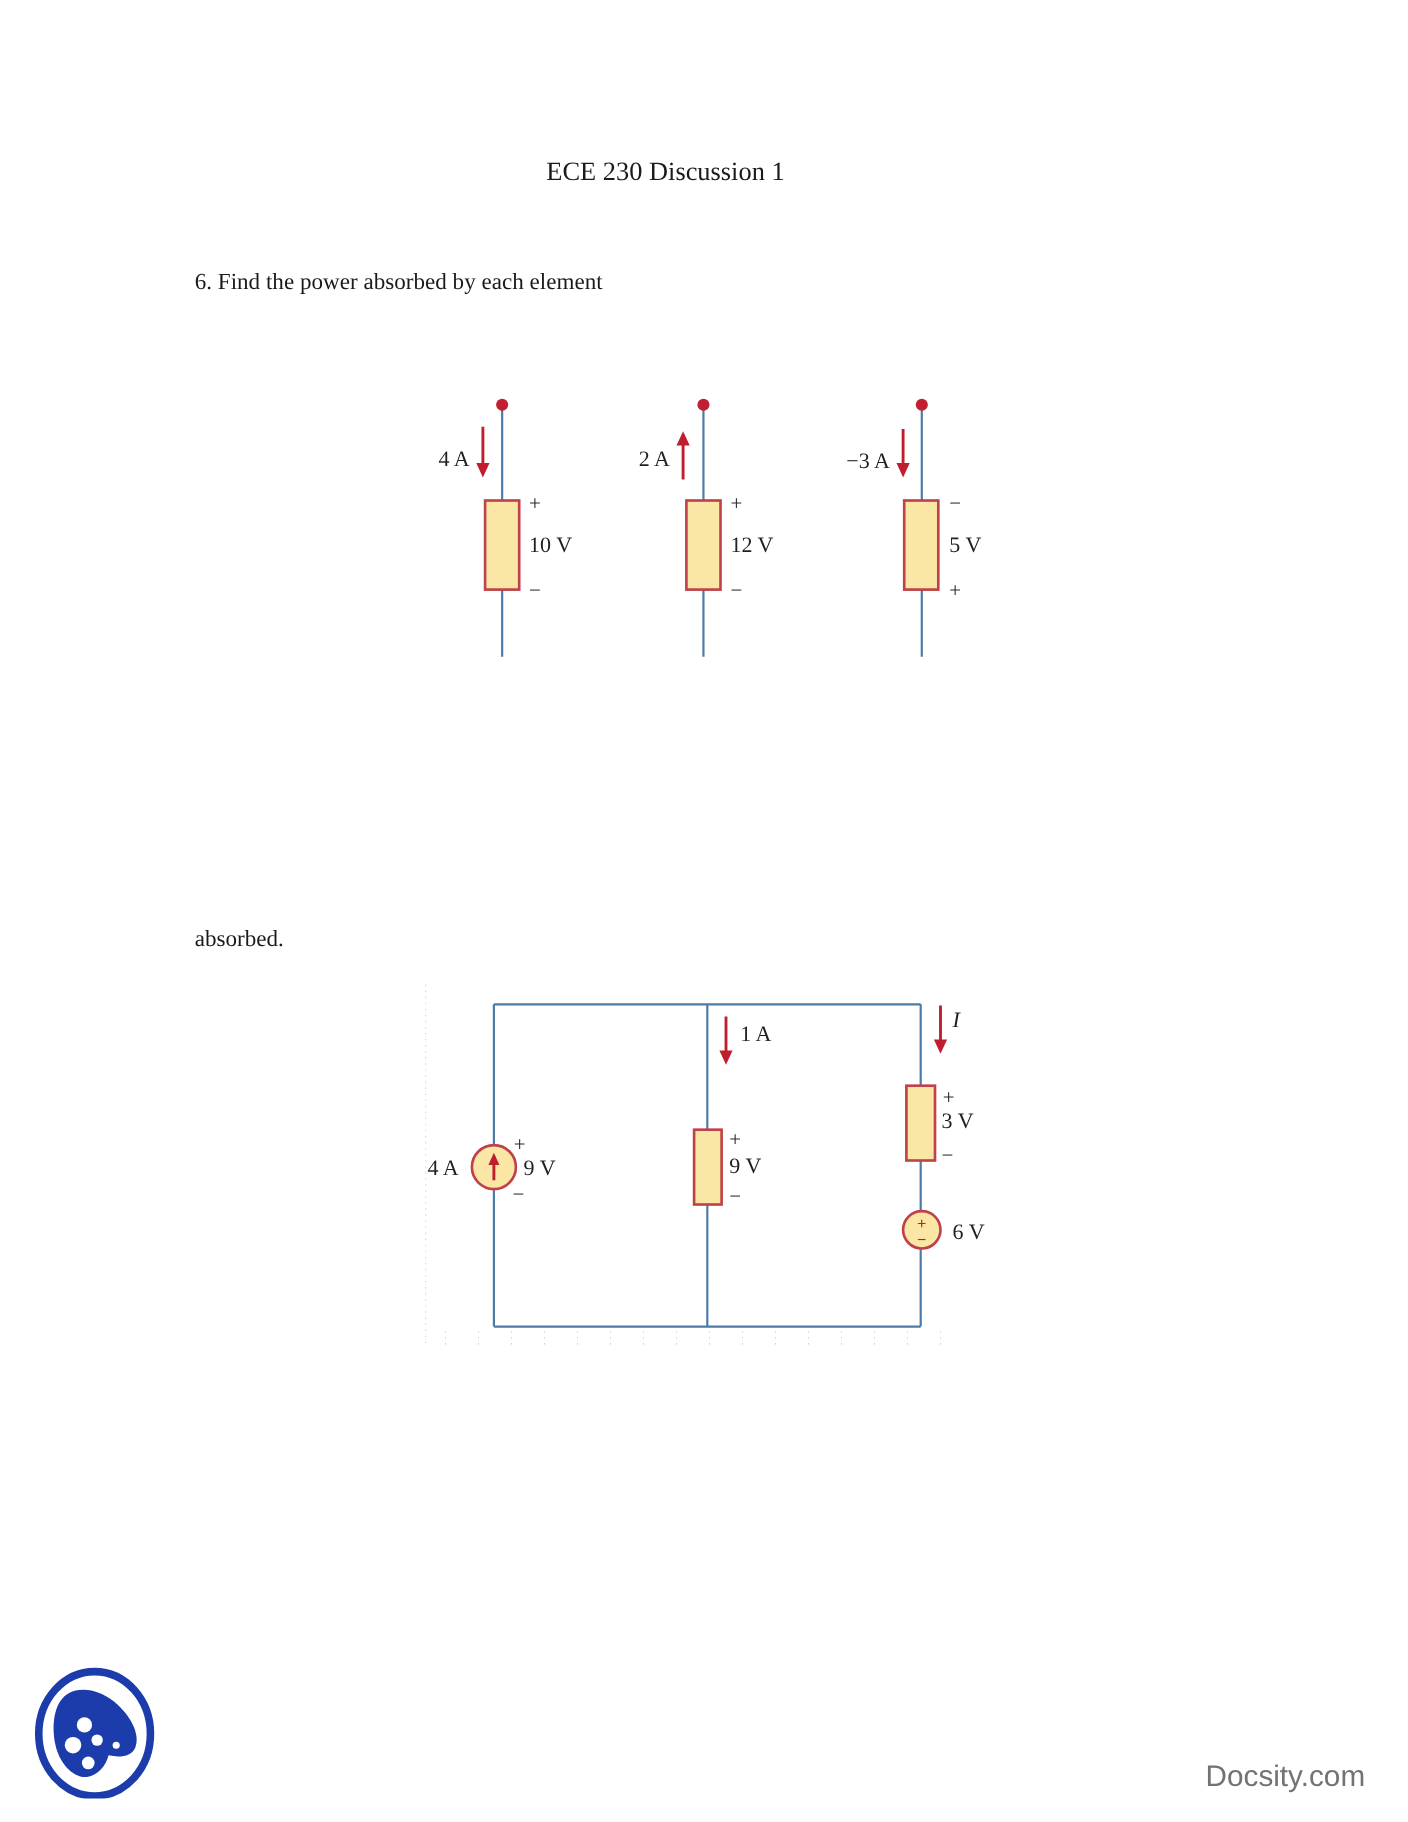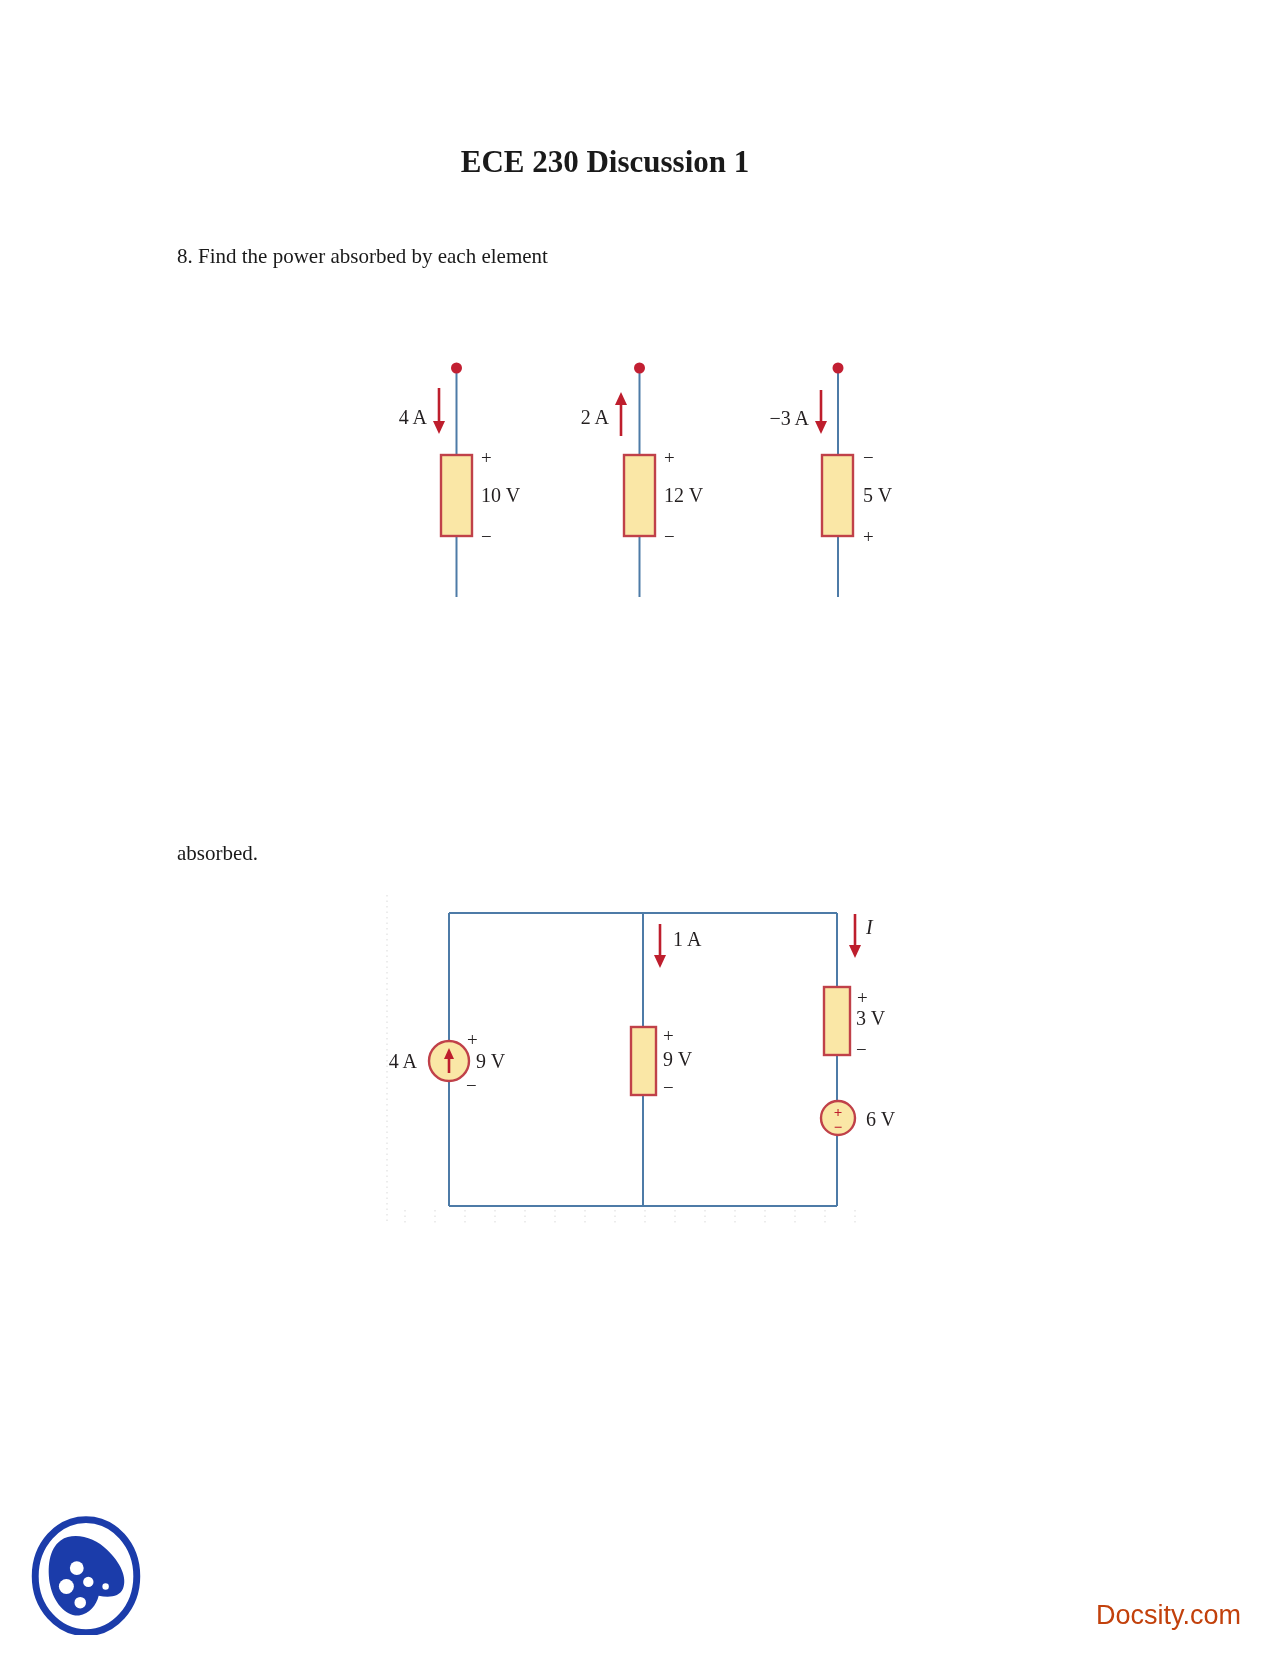--- a/index.html
+++ b/index.html
@@ -4,21 +4,21 @@
 <style>
   html,body{margin:0;padding:0;}
   body{
     width:1280px;height:1656px;position:relative;background:#ffffff;
     font-family:"Liberation Serif","DejaVu Serif",serif;color:#231f20;
     overflow:hidden;
   }
   .abs{position:absolute;}
   .doc-title{
     top:144px;left:0;width:1210px;text-align:center;
-    font-size:31px;font-weight:bold;color:#1a1a1a;
+    font-size:24px;font-weight:normal;color:#1a1a1a;
   }
   .problem-text{
     left:177px;font-size:21px;color:#1a1a1a;line-height:33px;
     white-space:pre-wrap;
   }
   .p1{top:240px;}
   .p2{top:771px;width:800px;}
   svg text{
     font-family:"Liberation Serif","DejaVu Serif",serif;
     fill:#231f20;
@@ -29,28 +29,28 @@
   .ital{font-style:italic;}
   .wire{stroke:#4d7ba7;stroke-width:2;fill:none;}
   .elem{fill:#fae7a6;stroke:#c04149;stroke-width:2.4;}
   .arrow{stroke:#be1e2d;stroke-width:2.6;fill:none;}
   .ahead{fill:#be1e2d;stroke:none;}
   .node{fill:#c21f32;stroke:none;}
   .src-sign{font-size:15px;fill:#be1e2d;font-weight:bold;}
   .faint{stroke:#d9d9d9;stroke-width:1;stroke-dasharray:1.5,4;fill:none;}
   .footer-link{
     top:1600px;left:1096px;font-family:"Liberation Sans","DejaVu Sans",sans-serif;
-    font-size:27px;color:#c2410c;cursor:pointer;
+    font-size:27px;color:#737373;cursor:pointer;
   }
 </style>
 </head>
 <body>
 
 <div class="abs doc-title">ECE 230 Discussion 1</div>
-<div class="abs problem-text p1">8. Find the power absorbed by each element</div>
+<div class="abs problem-text p1">6. Find the power absorbed by each element</div>
 <div class="abs problem-text p2">
   <div>absorbed.</div>
 </div>
 
 <svg class="abs" style="left:355px;top:330px;" width="560" height="275" viewBox="355 330 560 275">
 
   <g>
     <line class="wire" x1="456.5" y1="368" x2="456.5" y2="455"></line>
     <line class="wire" x1="456.5" y1="536" x2="456.5" y2="597"></line>
     <circle class="node" cx="456.5" cy="368" r="5.5"></circle>

